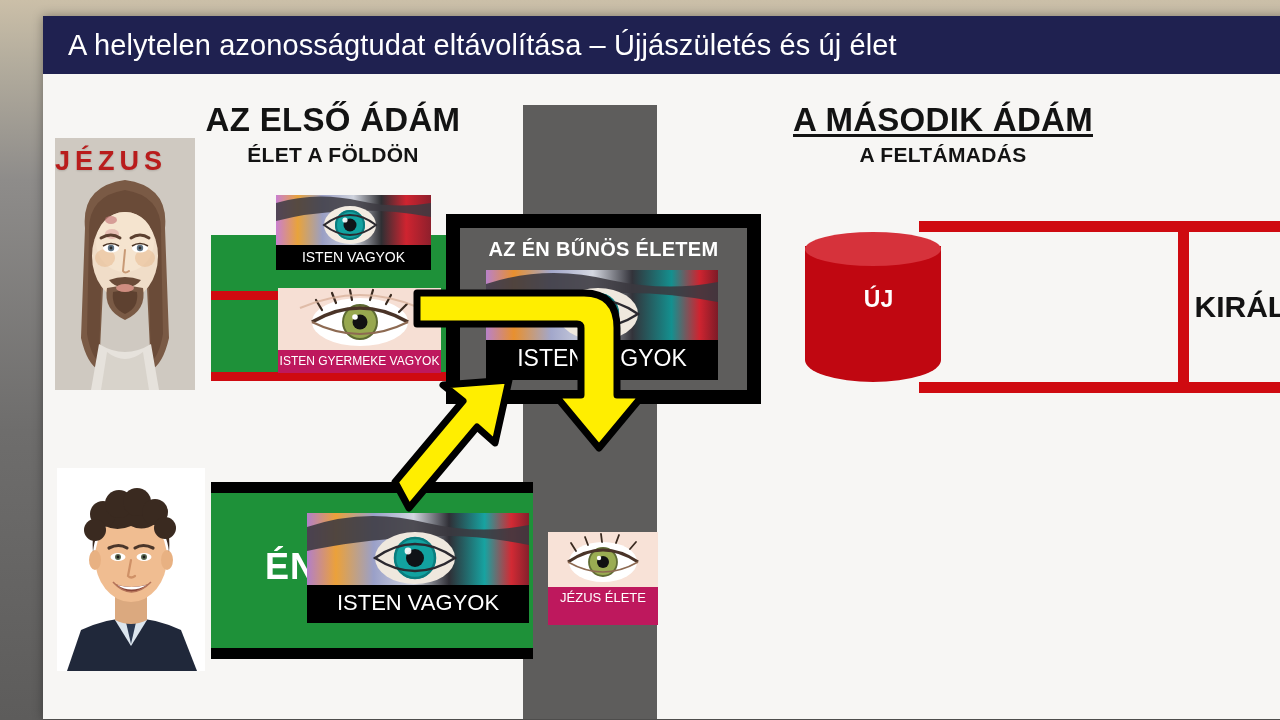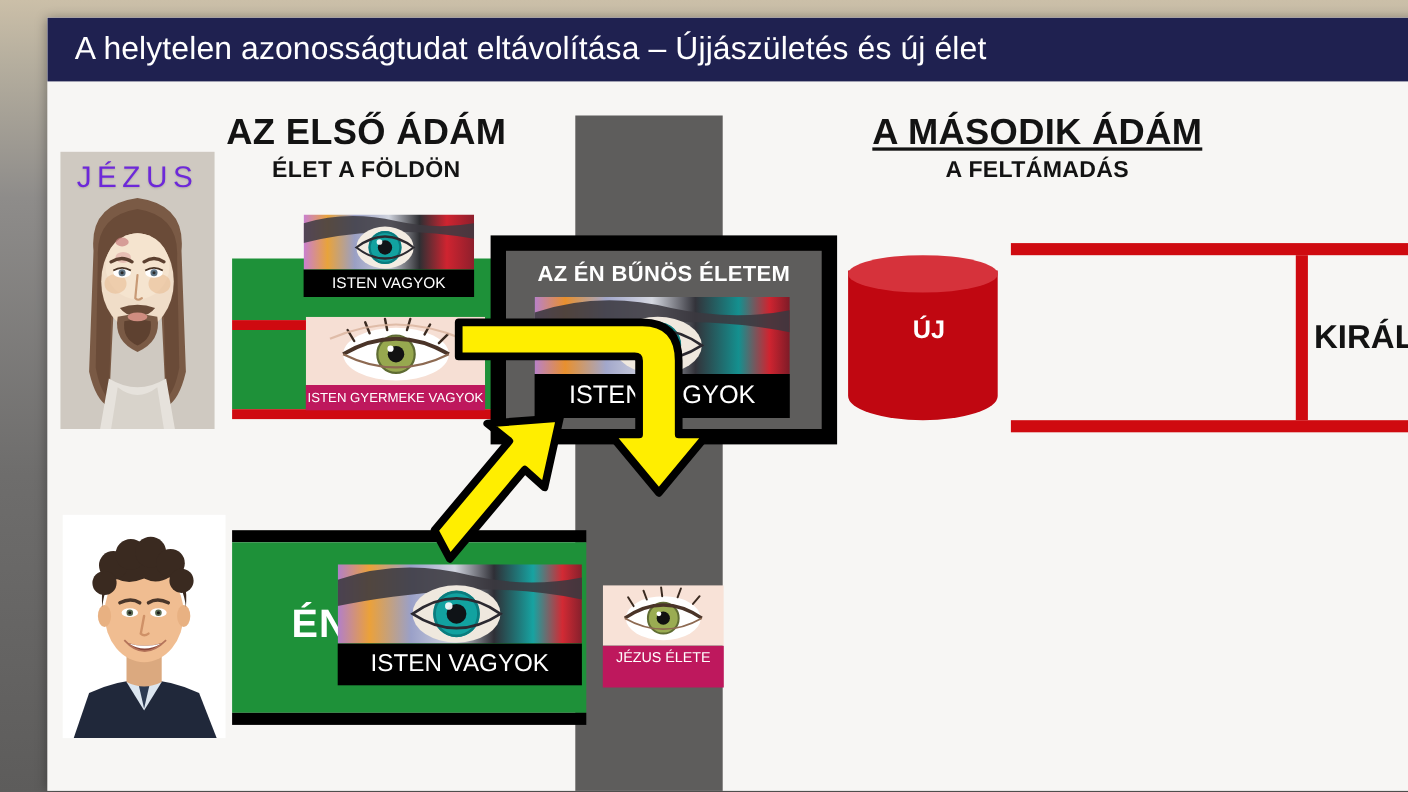--- a/index.html
+++ b/index.html
@@ -62,22 +62,22 @@
 
   
   #jesus-card {
     position:absolute; left:12px; top:122px;
     width:140px; height:252px;
     background:#cfc9c1;
     overflow:hidden;
   }
   #jesus-card .jz-label {
     position:absolute; left:0; top:8px; width:100%;
-    text-align:center; color:#6d28d9;
-    font-size:27px; font-weight:normal; letter-spacing:5px;
+    color:#b91c1c;
+    font-size:27px; font-weight:bold; letter-spacing:5px;
     z-index:3; text-shadow:0 1px 2px rgba(0,0,0,.15);
   }
   .jesus-art { position:absolute; left:0; top:0; width:100%; height:100%; }
 
   
   #man-card {
     position:absolute; left:14px; top:452px;
     width:148px; height:203px;
     background:#ffffff;
     overflow:hidden;
@@ -147,21 +147,21 @@
   }
   #sin-title {
     position:absolute; top:10px; left:0; width:100%;
     text-align:center; color:#ffffff;
     font-size:20px; font-weight:bold; letter-spacing:.3px;
     white-space:nowrap;
   }
 
   
   #cylinder {
-    position:absolute; left:728px; top:216px;
+    position:absolute; left:762px; top:216px;
     width:147px; height:164px;
   }
   #cyl-body {
     position:absolute; left:0; top:14px; width:136px; height:136px;
     background:#c00711; border-radius:0 0 68px 68px / 0 0 22px 22px;
   }
   #cyl-top {
     position:absolute; left:0; top:0; width:136px; height:34px;
     background:#d6323b; border-radius:50%;
   }

